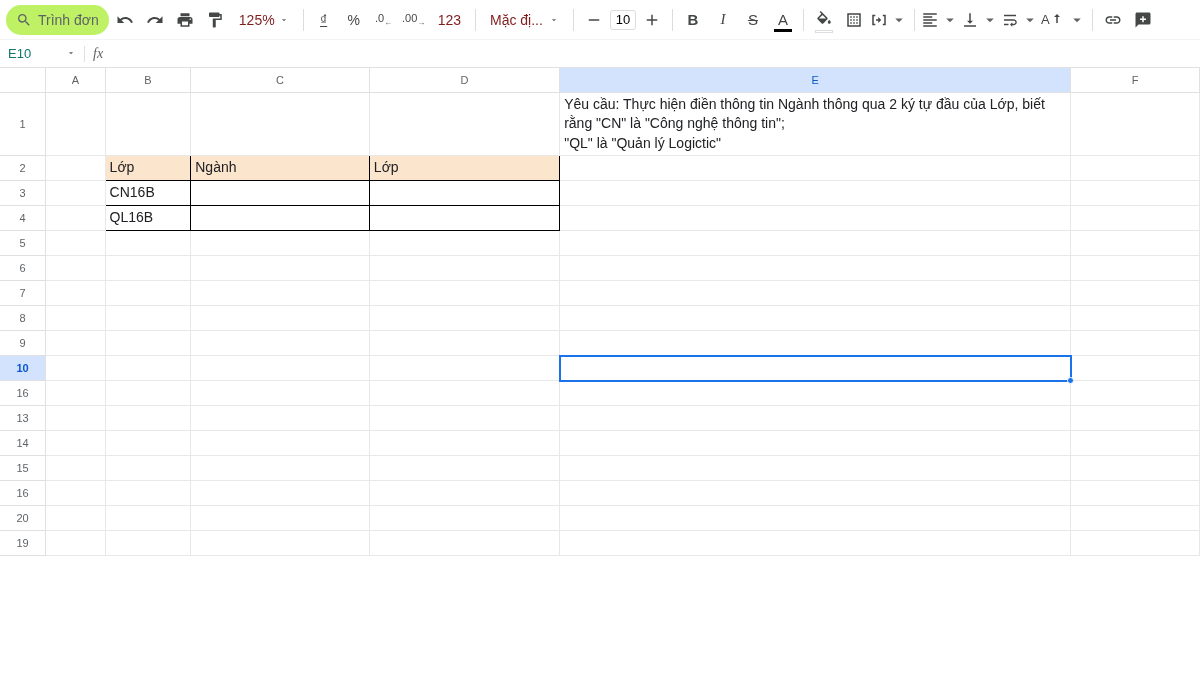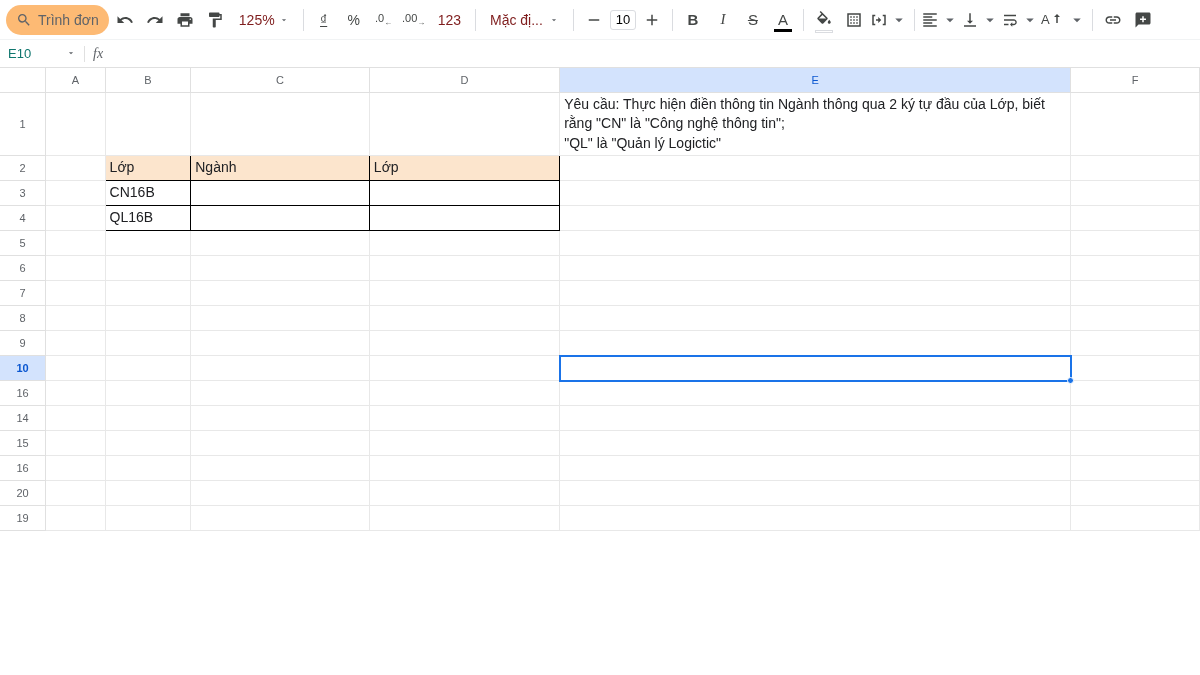--- a/index.html
+++ b/index.html
@@ -1,18 +1,18 @@
 <!DOCTYPE html>
 <html><head>
 <meta charset="utf-8">
 <style>
 * { box-sizing: border-box; margin: 0; padding: 0; }
 body { font-family: Arial, sans-serif; font-size: 13px; color: #202124; background: #fff; overflow: hidden; }
 .toolbar { display: flex; align-items: center; height: 40px; padding: 0 6px; gap: 2px; background: #fff; border-bottom: 1px solid #f1f3f4; }
-.menu-search { display: flex; align-items: center; background: #fdba74; border-radius: 18px; height: 30px; padding: 0 10px; min-width: 100px; }
+.menu-search { display: flex; align-items: center; background: #bef264; border-radius: 18px; height: 30px; padding: 0 10px; min-width: 100px; }
 .menu-search svg { width: 16px; height: 16px; fill: #5f6368; margin-right: 6px; }
 .menu-search span { color: #5f6368; font-size: 14px; }
 .tbtn { display: flex; align-items: center; justify-content: center; min-width: 28px; height: 28px; border-radius: 4px; cursor: pointer; color: #444746; position: relative; }
 .tbtn svg { width: 18px; height: 18px; fill: #444746; }
 .tsep { width: 1px; height: 22px; background: #dadce0; margin: 0 4px; }
 .tbtn-text { padding: 0 8px; font-size: 14px; color: #7f1d1d; display: flex; align-items: center; gap: 4px; }
 .zoom-box { display: flex; align-items: center; gap: 2px; }
 .font-size-input { width: 26px; text-align: center; border: 1px solid #dadce0; border-radius: 3px; height: 20px; font-size: 13px; outline: none; }
 .color-underline { position: absolute; bottom: 2px; left: 5px; right: 5px; height: 3px; }
 .dropdown-caret { margin-left: 2px; }
@@ -320,20 +320,29 @@
           <tr>
             <th class="rowhdr">16</th>
             <td class="cell"></td>
             <td class="cell"></td>
             <td class="cell"></td>
             <td class="cell"></td>
             <td class="cell"></td>
             <td class="cell"></td>
           </tr>
           <tr>
+            <th class="rowhdr">13</th>
+            <td class="cell"></td>
+            <td class="cell"></td>
+            <td class="cell"></td>
+            <td class="cell"></td>
+            <td class="cell"></td>
+            <td class="cell"></td>
+          </tr>
+          <tr>
             <th class="rowhdr">14</th>
             <td class="cell"></td>
             <td class="cell"></td>
             <td class="cell"></td>
             <td class="cell"></td>
             <td class="cell"></td>
             <td class="cell"></td>
           </tr>
           <tr>
             <th class="rowhdr">15</th>

